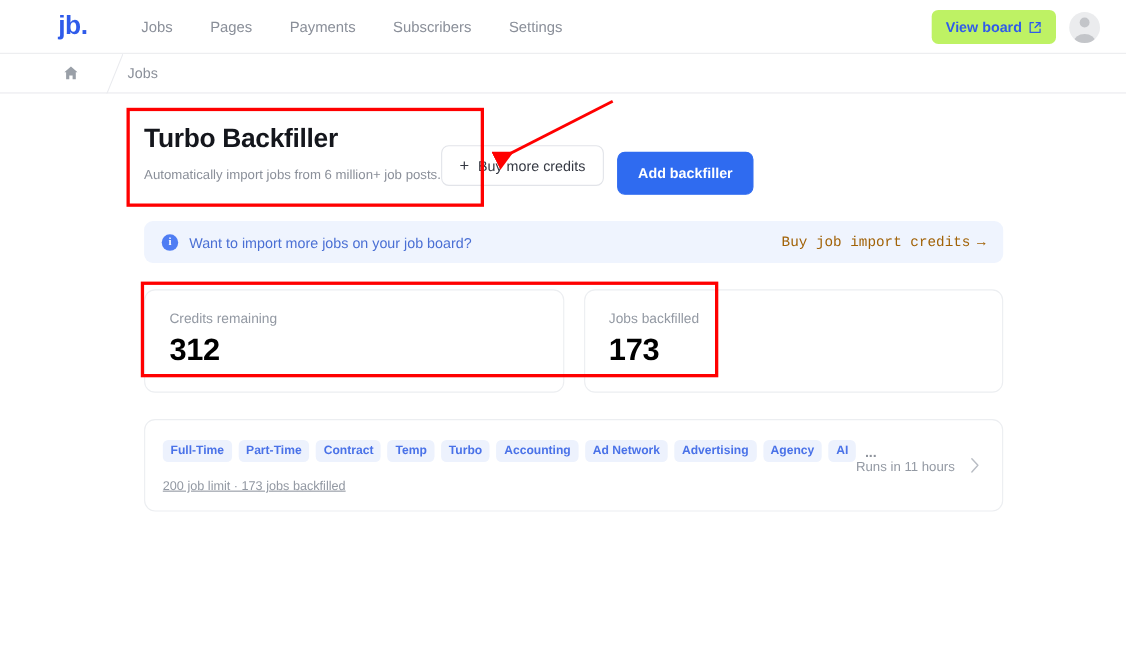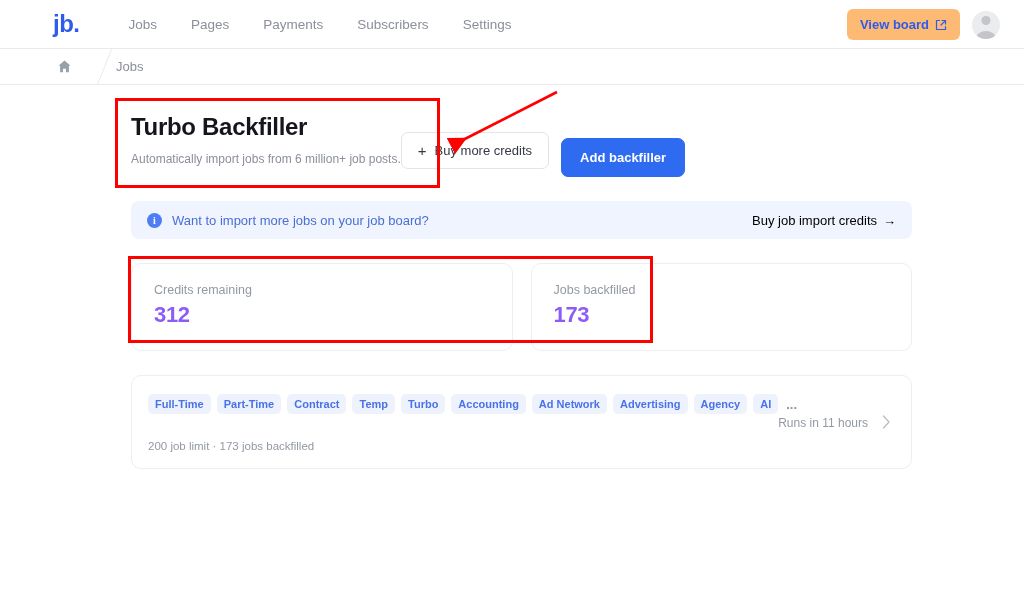--- a/index.html
+++ b/index.html
@@ -26,21 +26,21 @@
   .navlink {
     font-size: 13.5px; color: #8a8f99; padding: 6px 17px; cursor: pointer;
     white-space: nowrap;
   }
   .nav-right {
     position: absolute; right: 24px; top: 0; height: 49px;
     display: flex; align-items: center; gap: 12px;
   }
   .viewboard {
     display: flex; align-items: center; gap: 6px;
-    background: #fdba74; color: #2f5bea; font-size: 13px; font-weight: 700;
+    background: #bef264; color: #2f5bea; font-size: 13px; font-weight: 700;
     border: none; border-radius: 6px; padding: 8px 13px; cursor: pointer;
     font-family: inherit;
   }
   .ext-icon { display: inline-block; width: 12px; height: 12px; }
   .avatar {
     width: 28px; height: 28px; border-radius: 50%; background: #ebecee;
     overflow: hidden; position: relative; cursor: pointer; flex: none;
   }
   .avatar .head {
     position: absolute; left: 50%; top: 5px; transform: translateX(-50%);
@@ -109,52 +109,52 @@
     justify-content: space-between;
   }
   .banner-left { display: flex; align-items: center; gap: 10px; }
   .info-icon {
     width: 15px; height: 15px; border-radius: 50%; background: #4f7df3;
     color: #fff; font-size: 10px; font-weight: 700; font-family: "Liberation Serif", serif;
     display: flex; align-items: center; justify-content: center; flex: none;
   }
   .banner-text { font-size: 13px; color: #4a6fd4; }
   .banner-link {
-    font-size: 13px; color: #000000; cursor: pointer;
-    display: inline-flex; align-items: flex-start; gap: 6px;
+    font-size: 13px; color: #a16207; cursor: pointer;
+    display: inline-flex; align-items: flex-start; gap: 6px; font-family: Liberation Mono, monospace;
   }
 
   
   .stats {
     margin: 24px 112px 0 131px; display: flex; gap: 18px; border-radius: 21px;
   }
   .stat-card {
     flex: 1; background: #fff; border: 1px solid #eceef1; border-radius: 10px;
     padding: 19px 22px 22px 22px; min-height: 81px;
   }
   .stat-label { font-size: 12.5px; color: #9399a3; }
   .stat-value {
-    margin-top: 5px; font-size: 22px; font-weight: 700; color: #8b5cf6;
+    margin-top: 5px; font-size: 28px; font-weight: 700; color: #000000;
     letter-spacing: -0.3px;
   }
 
   
   .bf-card {
     margin: 24px 112px 0 131px; background: #fff; border: 1px solid #eceef1;
     border-radius: 10px; padding: 18px 20px 16px 16px;
     display: flex; align-items: center; justify-content: space-between;
   }
   .bf-left { flex: 1; min-width: 0; }
   .tags { display: flex; align-items: center; flex-wrap: nowrap; gap: 6px; }
   .tag {
     background: #edf2fd; color: #4a72e8; font-size: 11px; font-weight: 700;
     border-radius: 5px; padding: 4px 7px; white-space: nowrap; cursor: pointer;
   }
   .tag-more { color: #8f949d; font-size: 13px; font-weight: 700; padding-left: 2px; cursor: pointer; }
-  .bf-meta { margin-top: 26px; font-size: 11.5px; color: #9399a3; }
+  .bf-meta { margin-top: 16px; font-size: 11.5px; color: #9399a3; text-decoration: underline; }
   .bf-right {
     display: flex; align-items: center; gap: 14px; margin-left: 20px;
     cursor: pointer;
   }
   .bf-runs { font-size: 12px; color: #9399a3; white-space: nowrap; }
   .chev { color: #b9bdc4; font-size: 14px; line-height: 1; }
 
   
   .anno { position: absolute; pointer-events: none; }
   .anno-box {

